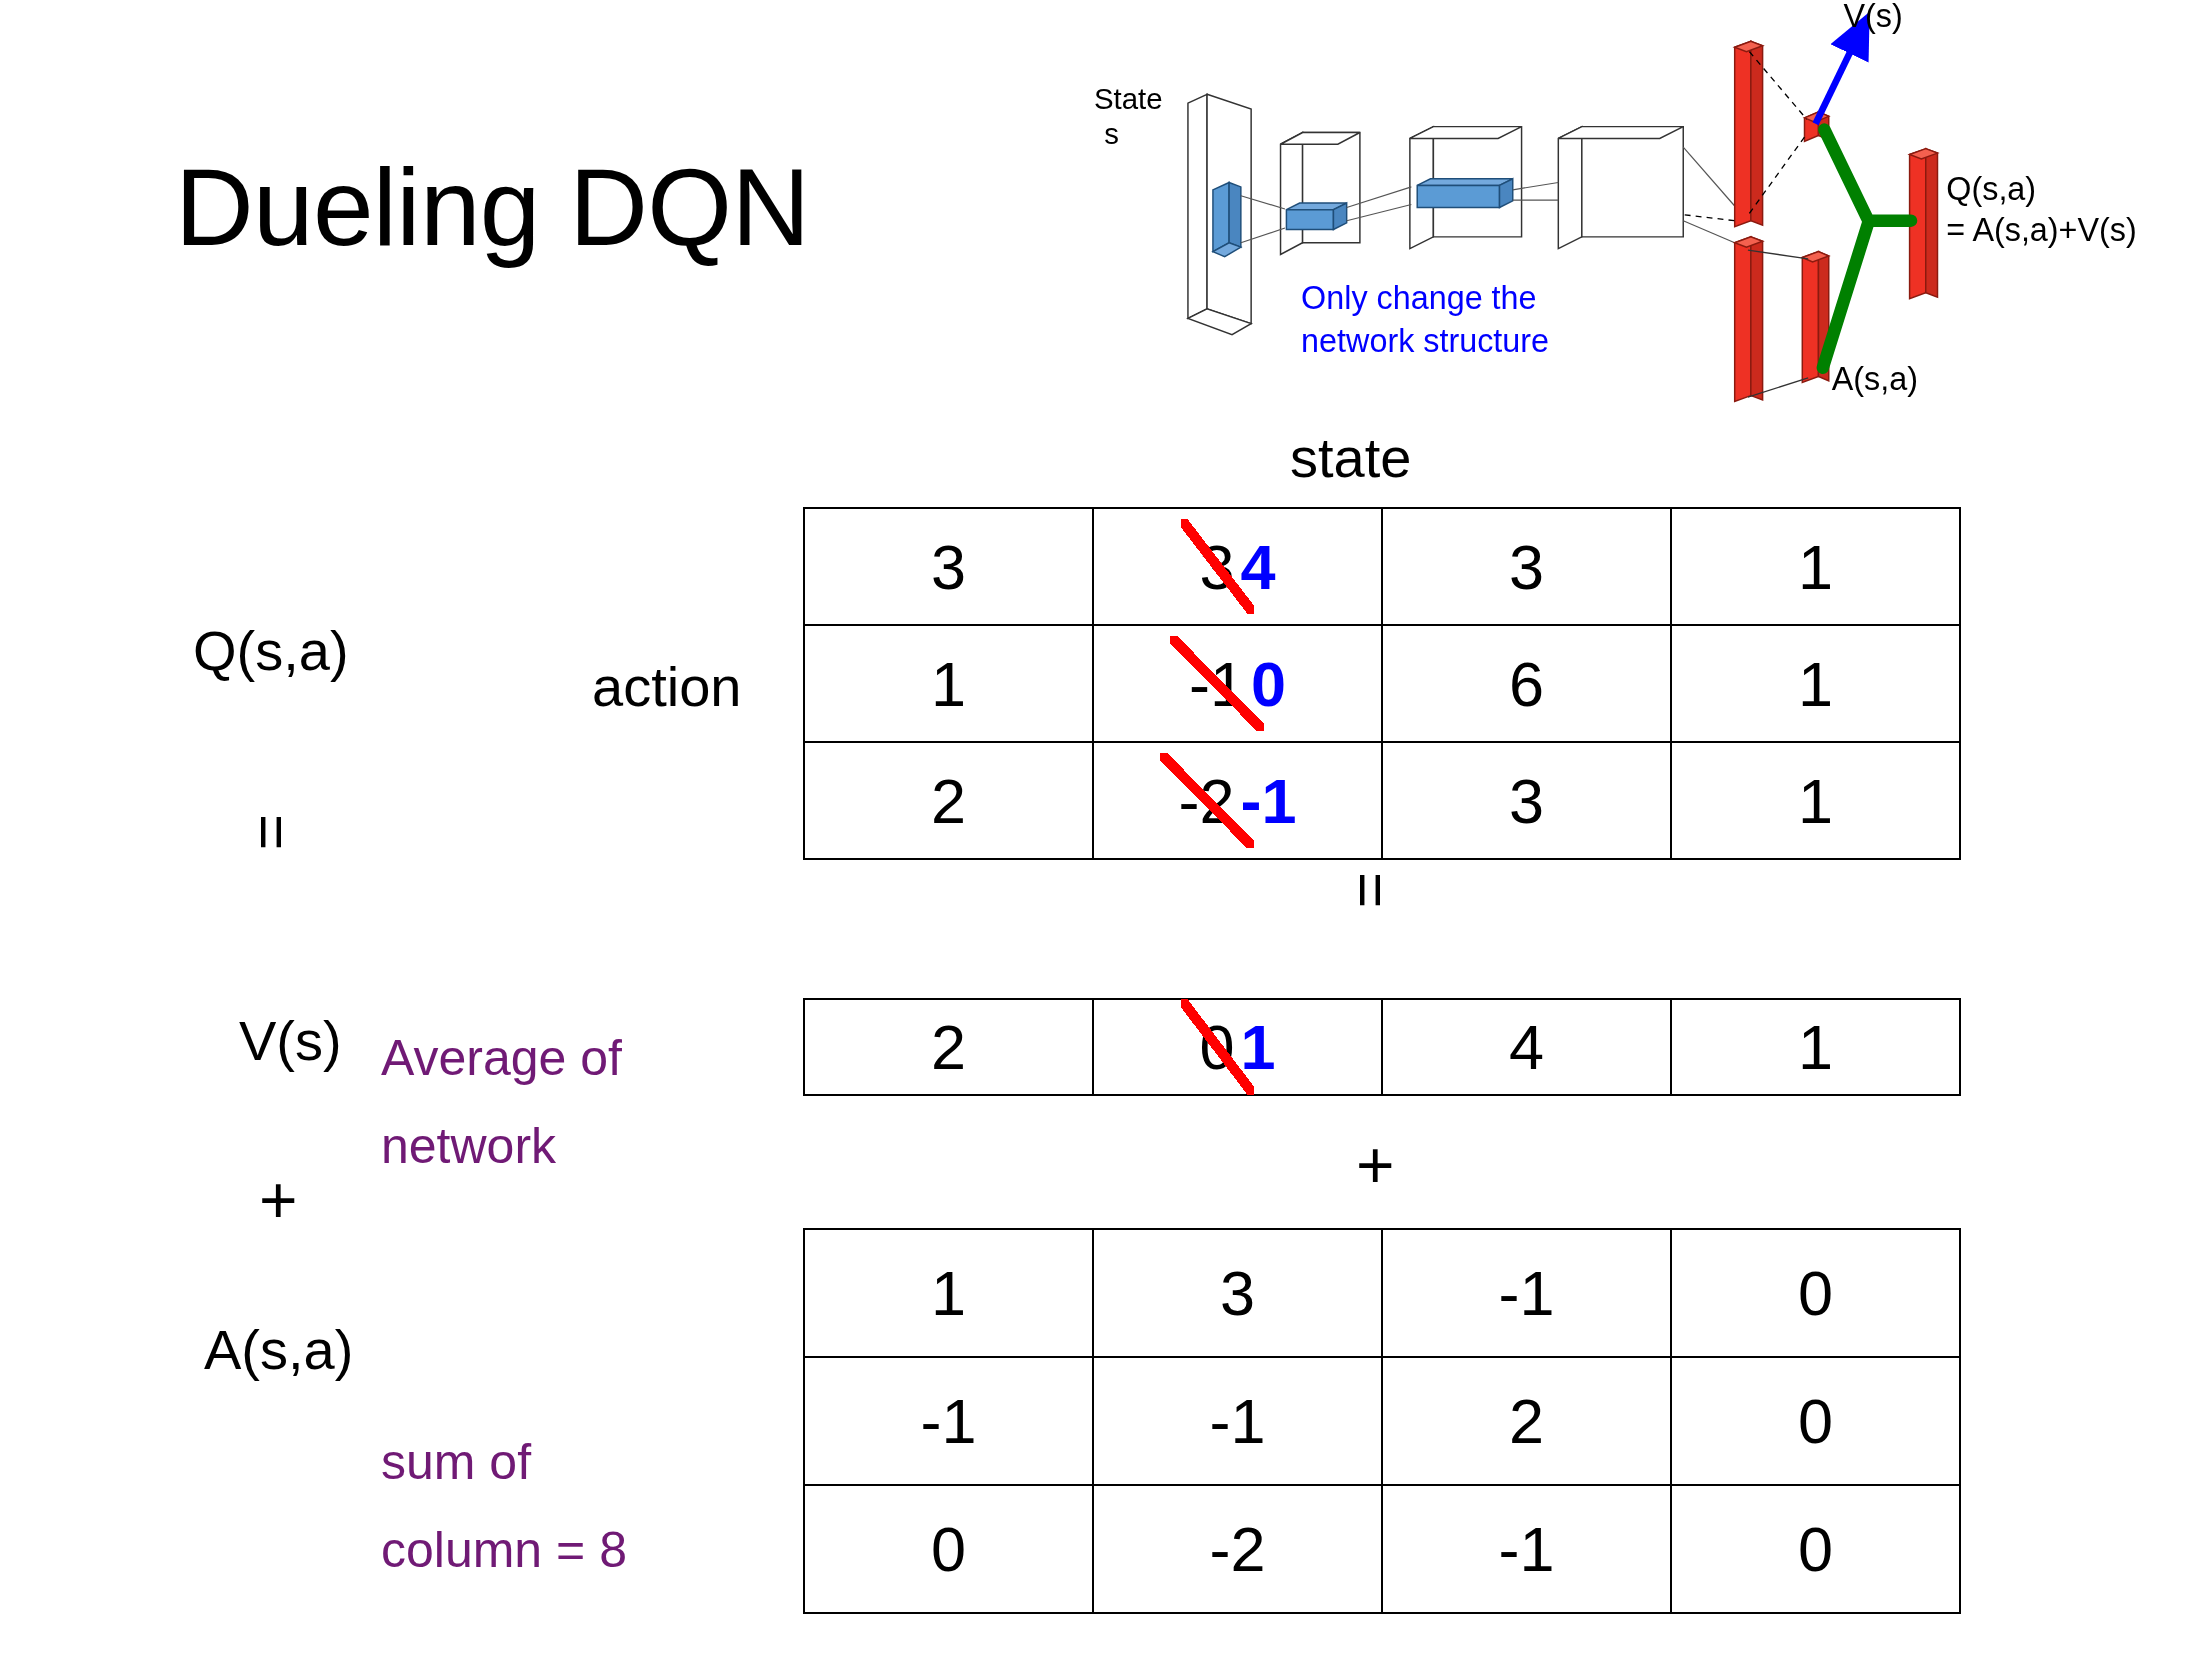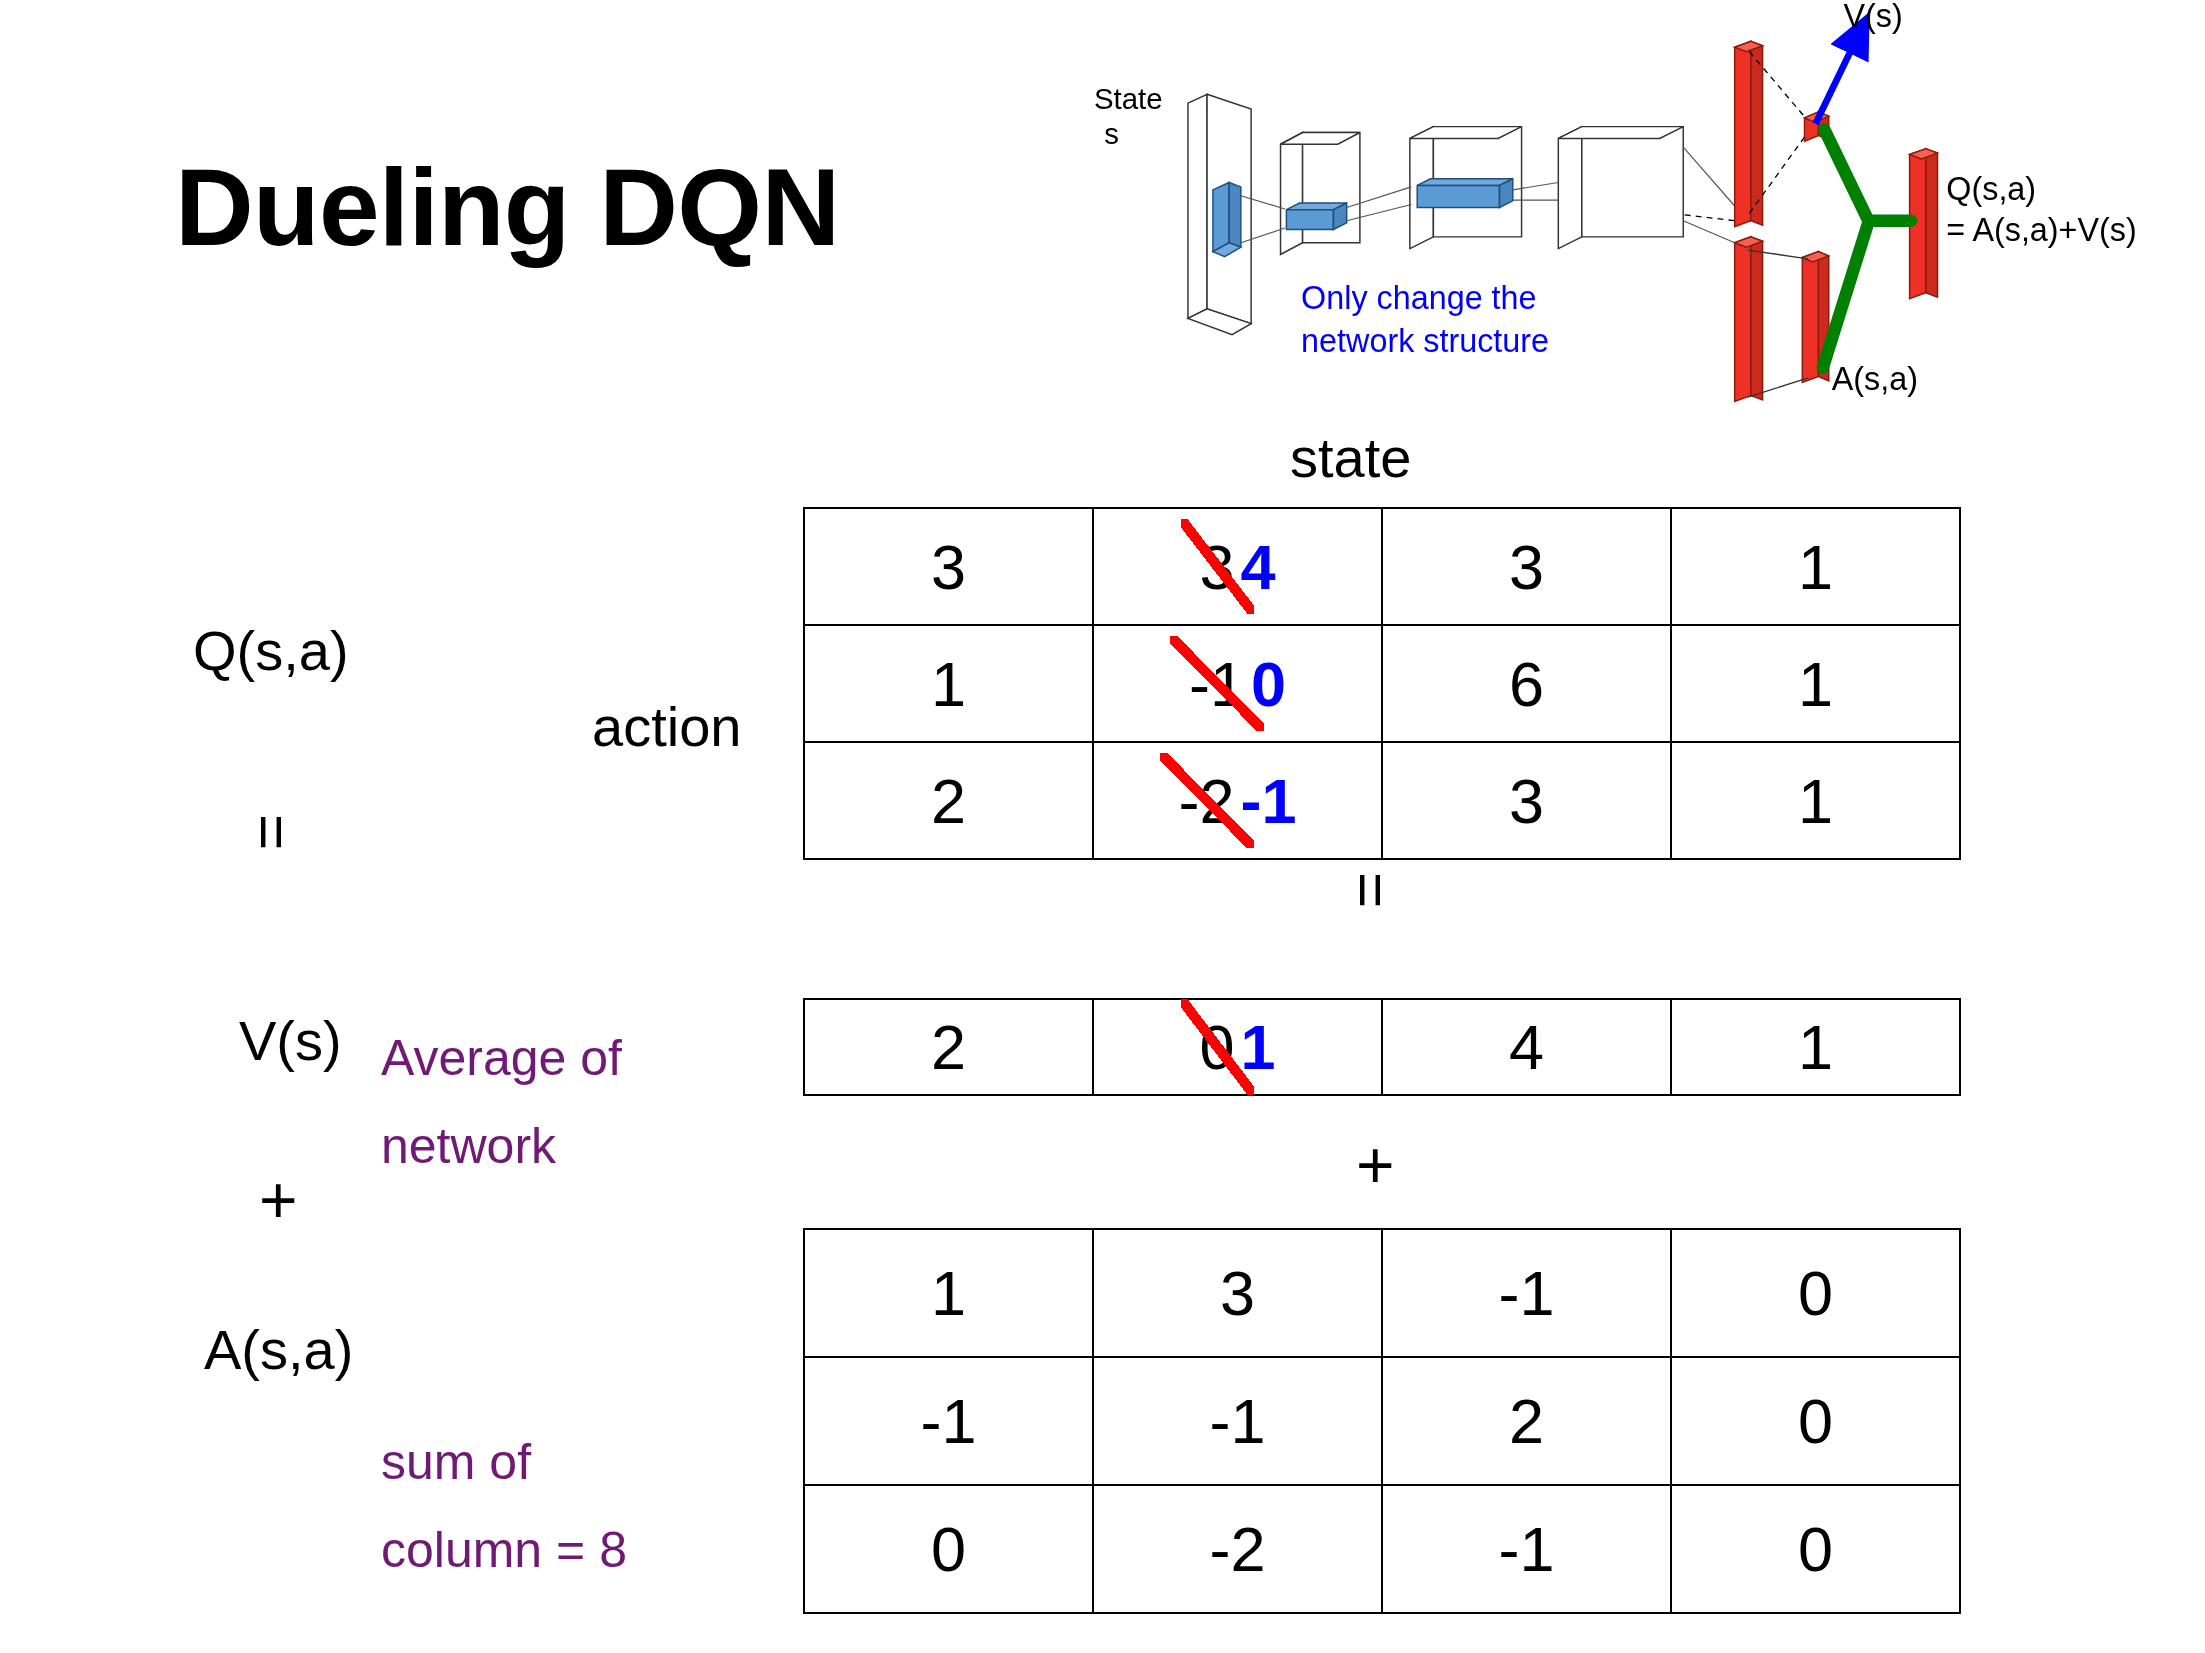--- a/index.html
+++ b/index.html
@@ -5,21 +5,21 @@
   html,body{margin:0;padding:0;background:#fff;}
   body{
     width:2205px;height:1654px;position:relative;overflow:hidden;
     font-family:"Liberation Sans", sans-serif;color:#000;
   }
   .abs{position:absolute;}
 
   
   #title{
     left:175px;top:153px;width:779px;
-    font-size:109px;line-height:1.0;font-weight:700;letter-spacing:-0.7px;
+    font-size:109px;line-height:1.0;font-weight:400;letter-spacing:-0.7px;
     white-space:nowrap;
   }
 
   
   #diagram{left:1088px;top:0px;width:1117px;height:412px;}
   #diagram svg{display:block;width:100%;height:100%;}
   .dlabel{font-family:"Liberation Sans",sans-serif;fill:#000;}
   .dlabel-blue{font-family:"Liberation Sans",sans-serif;fill:#0000ff;}
 
   
@@ -178,21 +178,21 @@
     <text class="dlabel" x="1168" y="328" font-size="44">= A(s,a)+V(s)</text>
     <text class="dlabel-blue" x="290" y="420" font-size="44">Only change the</text>
     <text class="dlabel-blue" x="290" y="478" font-size="44">network structure</text>
   </svg>
 </div>
 
 <div class="abs" style="left:1290px;top:425px;font-size:56px;">state</div>
 
 <div class="abs big-label" style="left:193px;top:623px;">Q(s,a)</div>
 
-<div class="abs" style="left:592px;top:654px;font-size:56px;margin-top:40px;">action</div>
+<div class="abs" style="left:592px;top:654px;font-size:56px;">action</div>
 
 <div class="abs" style="left:254px;top:801px;">
   <span class="eqv">=</span>
 </div>
 
 <div class="abs big-label" style="left:239px;top:1013px;">V(s)</div>
 
 <div class="abs blue-note" style="left:381px;top:1028px;">Average of</div>
 <div class="abs blue-note" style="left:381px;top:1116px;">network</div>
 

